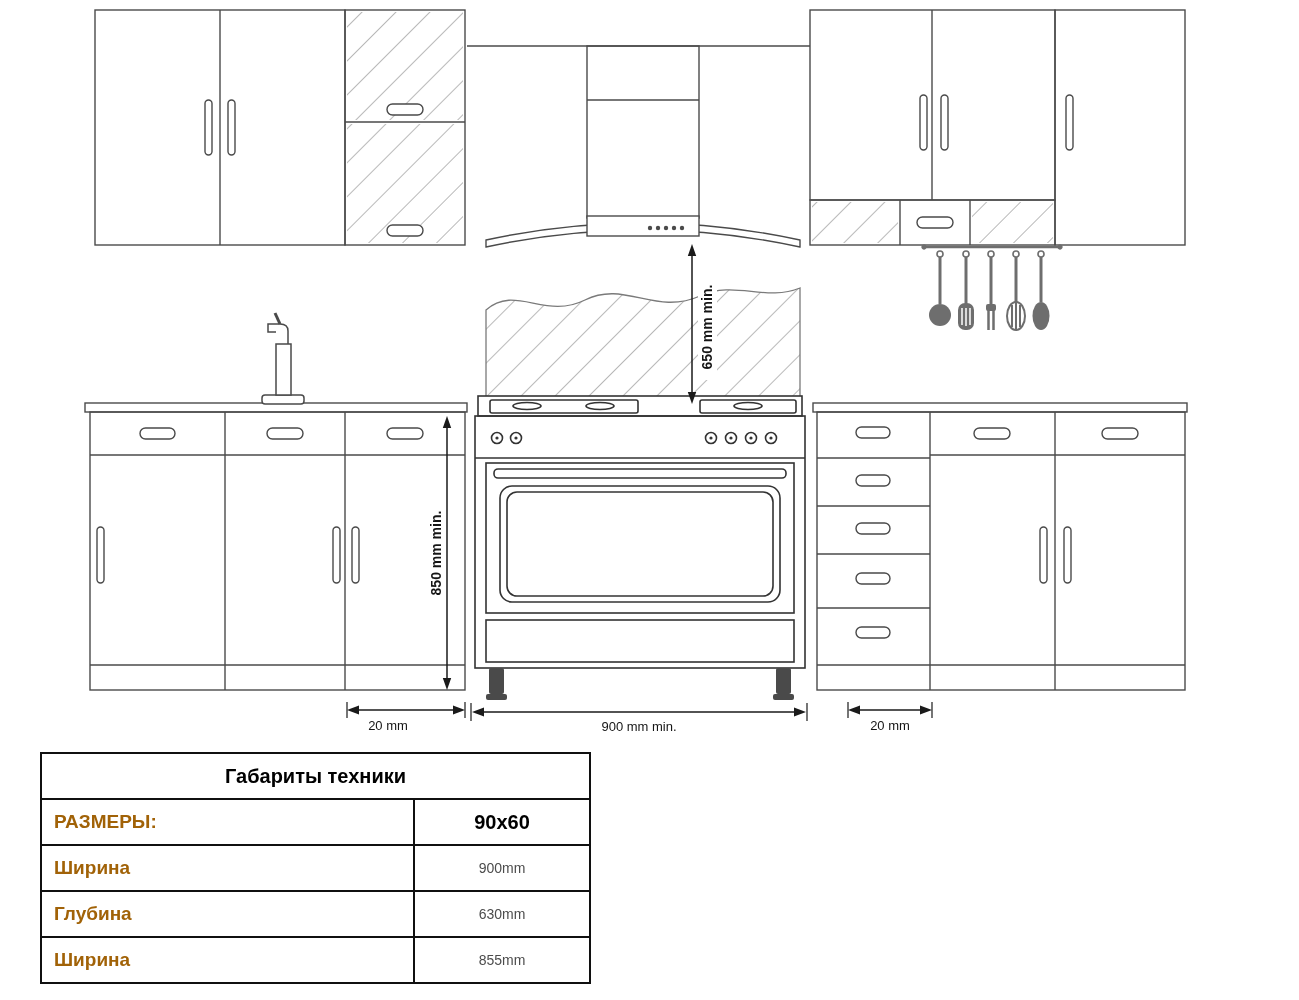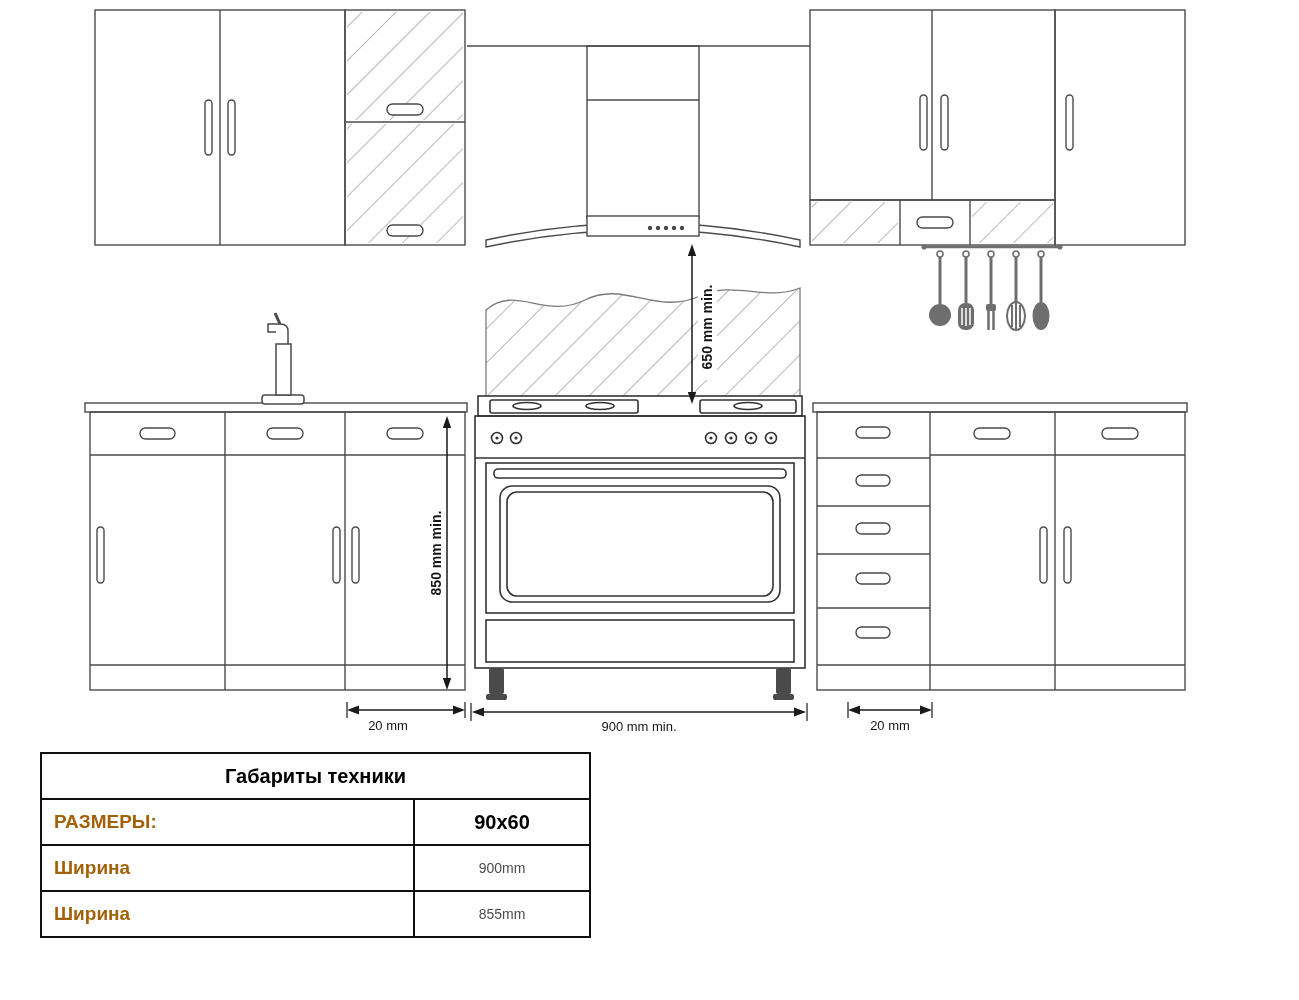--- a/index.html
+++ b/index.html
@@ -248,19 +248,23 @@
     </tr>
     <tr>
       <td class="lbl">РАЗМЕРЫ:</td>
       <td class="val strong">90x60</td>
     </tr>
     <tr>
       <td class="lbl">Ширина</td>
       <td class="val">900mm</td>
     </tr>
     <tr>
+      <td class="lbl">Глубина</td>
+      <td class="val">630mm</td>
+    </tr>
+    <tr>
       <td class="lbl">Ширина</td>
       <td class="val">855mm</td>
     </tr>
   </tbody>
 </table>
 
 </div>
 
 </body></html>

